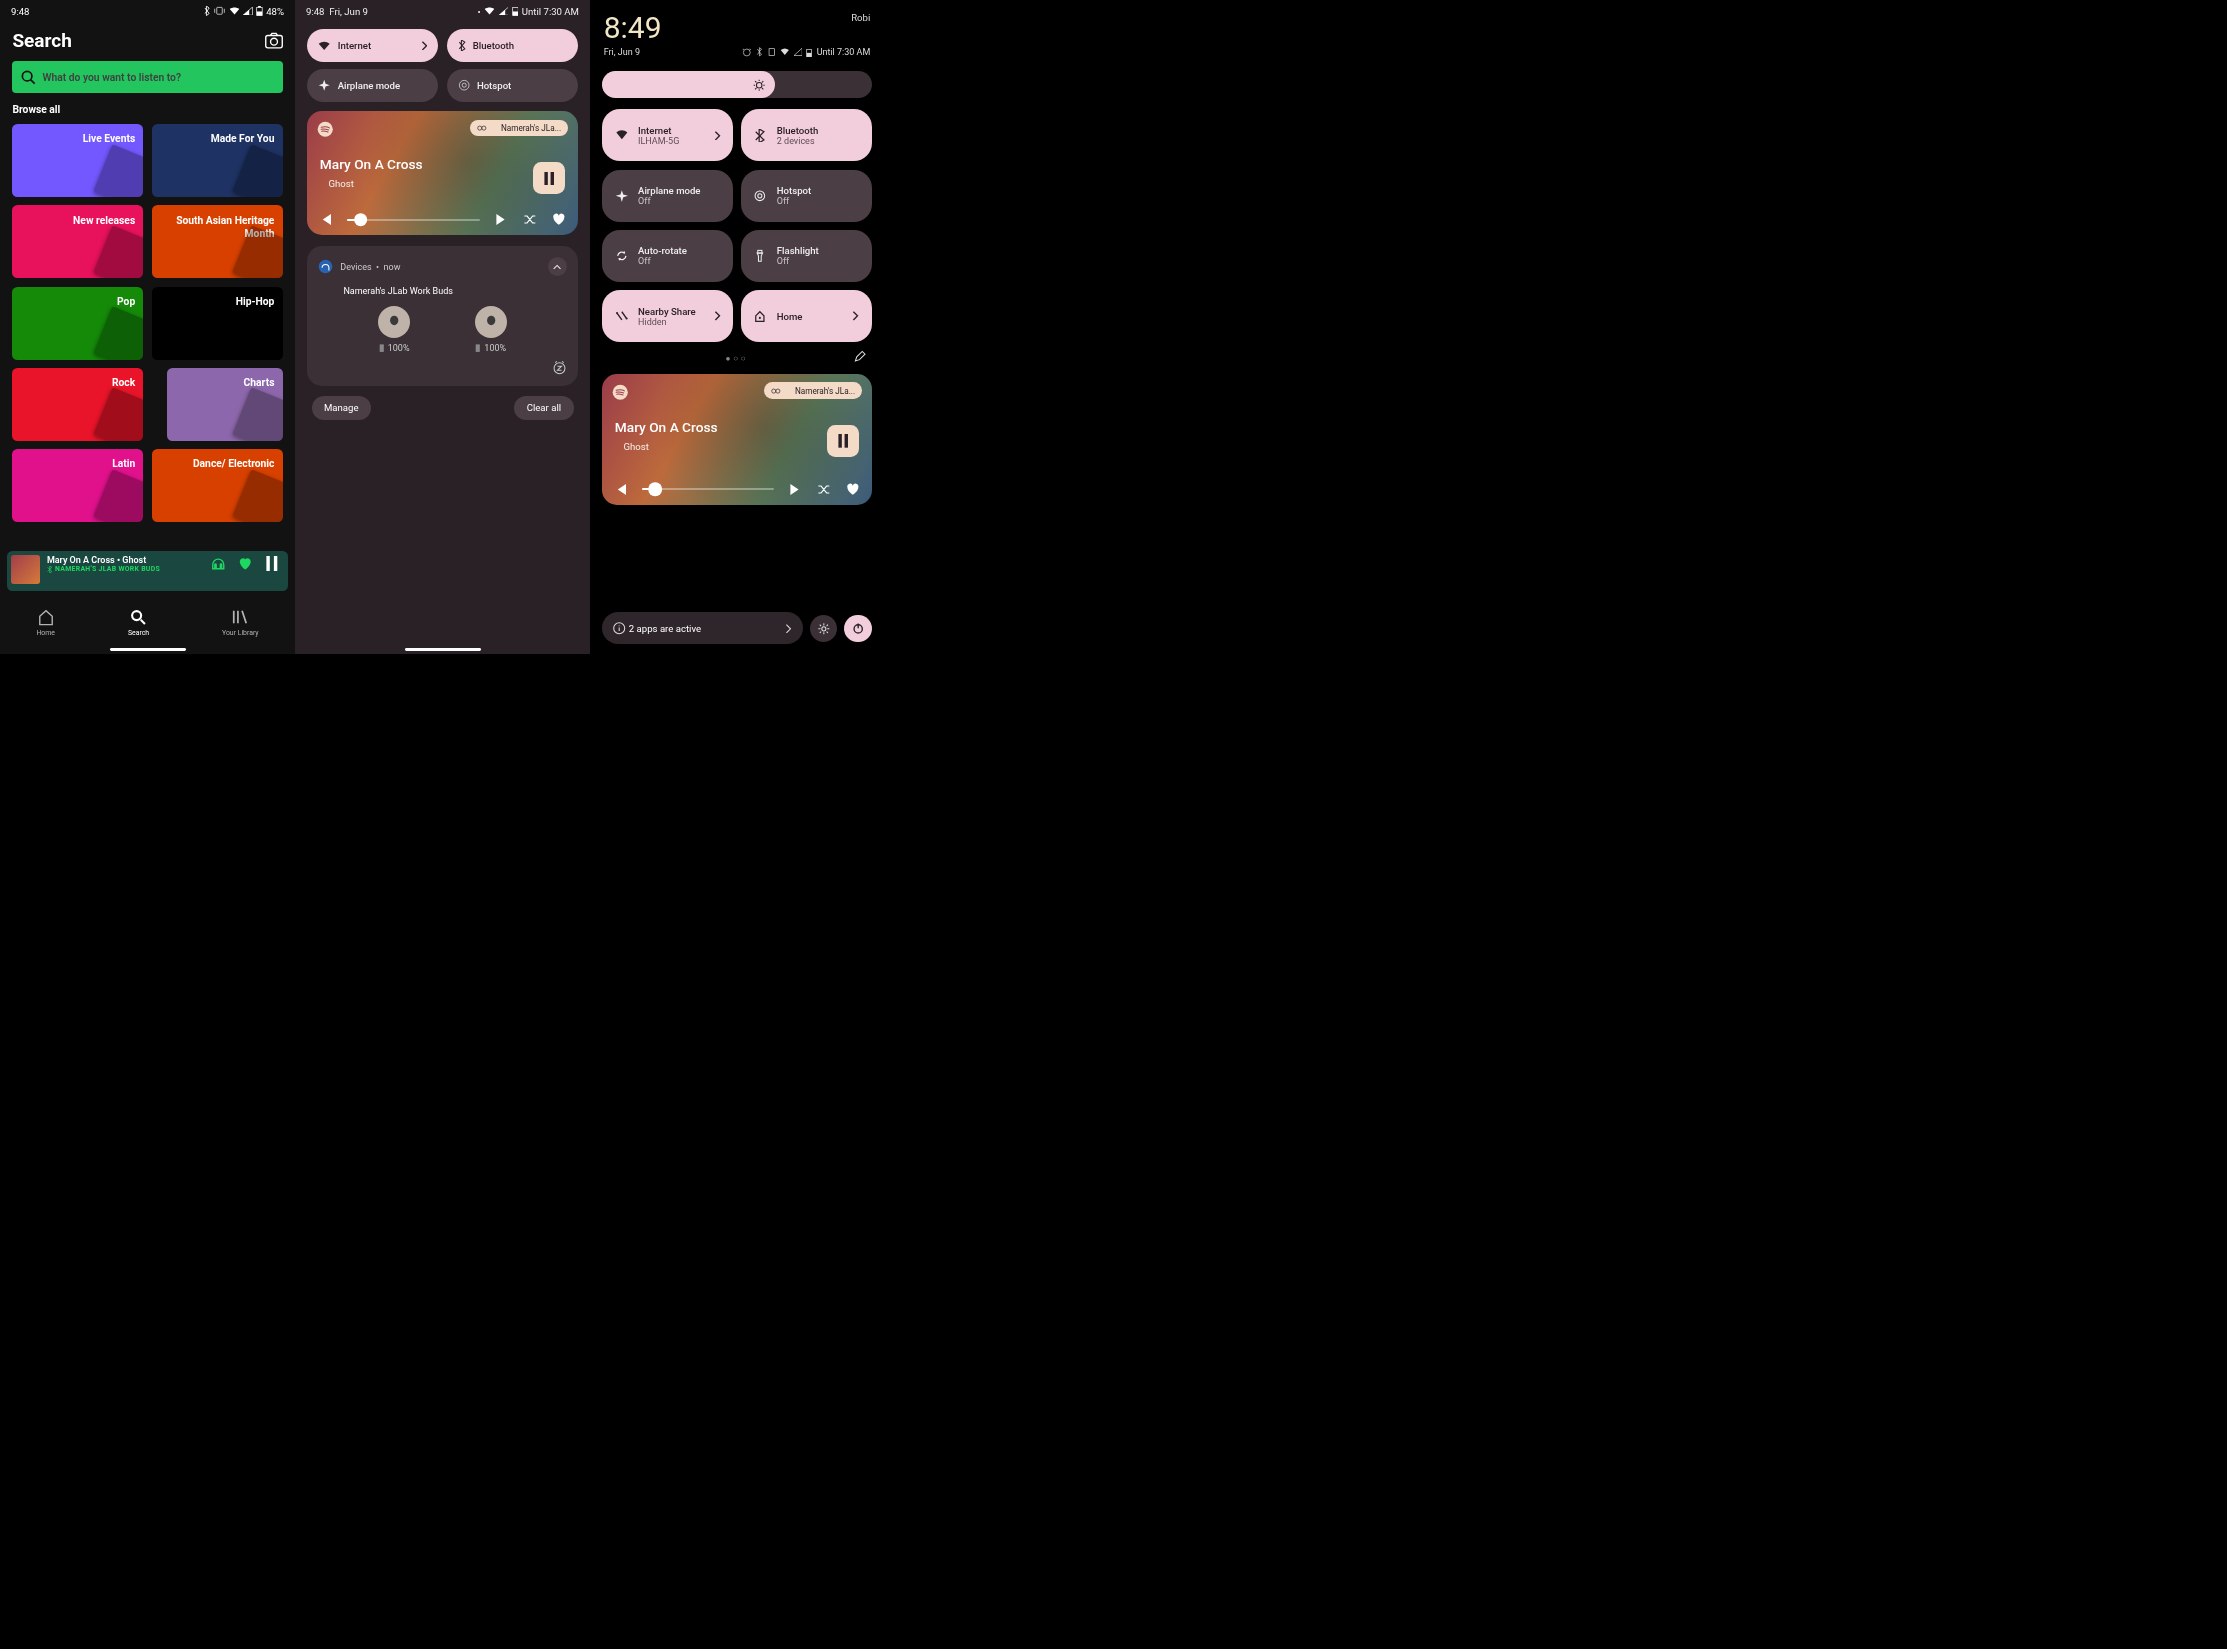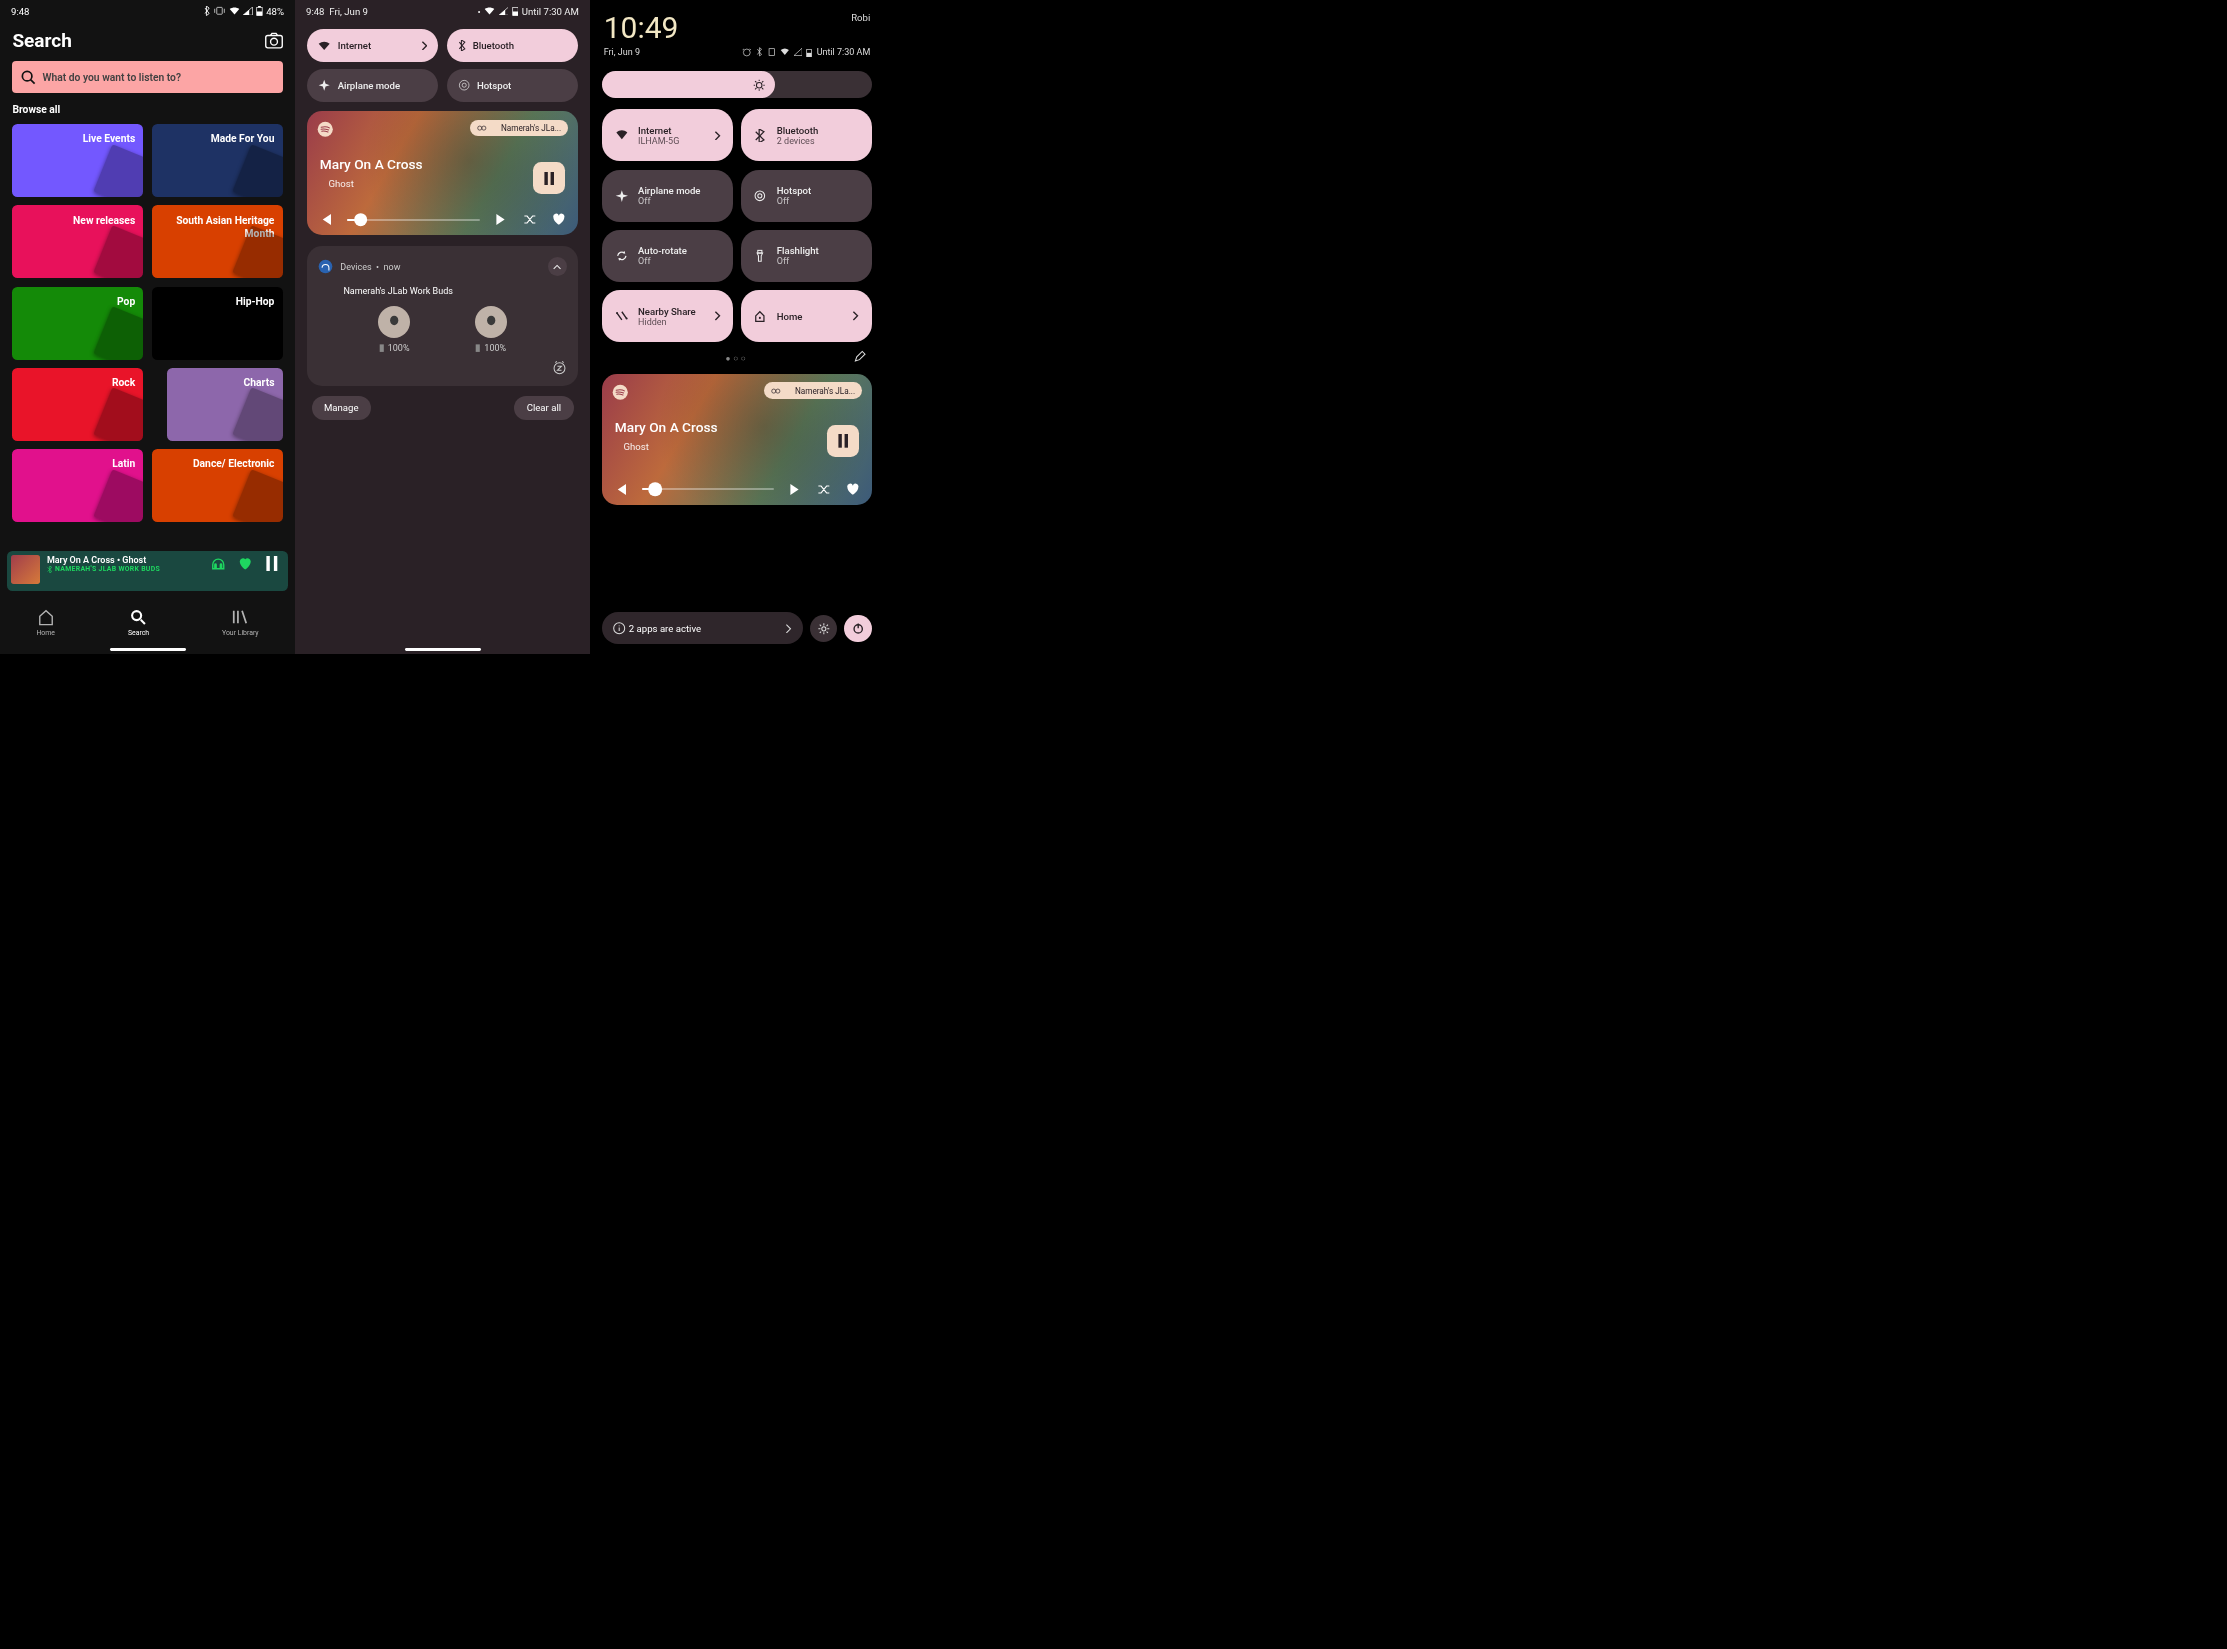--- a/index.html
+++ b/index.html
@@ -10,21 +10,21 @@
 .p3 { width: 294px; background: #000; }
 
 
 .status { display: flex; justify-content: space-between; align-items: center; padding: 5.5px 11px; height: 22px; font-size: 9.6px; }
 .status-r { display: flex; align-items: center; gap: 3.4px; }
 
 
 .sp-head { display: flex; justify-content: space-between; align-items: center; padding: 6.9px 12.4px 0; }
 .sp-title { font-size: 19px; font-weight: 700; }
 .camera { width: 18px; height: 16.5px; }
-.search-box { background: #fca5a5; border-radius: 4.1px; margin: 9.6px 12.4px; height: 32px; display: flex; align-items: center; padding: 0 8.2px; gap: 6.9px; }
+.search-box { background: #22c55e; border-radius: 4.1px; margin: 9.6px 12.4px; height: 32px; display: flex; align-items: center; padding: 0 8.2px; gap: 6.9px; }
 .search-box span { color: #414141; font-weight: 600; font-size: 10.3px; }
 .browse { padding: 0 12.4px; font-weight: 700; font-size: 10.3px; margin-bottom: 8.2px; }
 .grid { display: grid; grid-template-columns: 1fr 1fr; gap: 8.2px; padding: 0 12.4px; text-align: right; }
 .tile { height: 73px; border-radius: 5.5px; padding: 8.2px; font-weight: 700; font-size: 10.3px; color: #fff; position: relative; overflow: hidden; }
 .tile .art { position: absolute; right: -8.2px; bottom: -5.5px; width: 51px; height: 51px; background: rgba(0,0,0,.3); transform: rotate(22deg); border-radius: 2.7px; box-shadow: 0 1.4px 4.1px rgba(0,0,0,.4); }
 
 .miniplayer { position: absolute; left: 6.9px; right: 6.9px; bottom: 63px; height: 40px; background: #1a4840; border-radius: 5.5px; display: flex; align-items: flex-start; padding: 4.1px; gap: 6.9px; }
 .mini-art { width: 29px; height: 29px; border-radius: 2.7px; background: linear-gradient(135deg,#a13d4b,#d67a3a); }
 .mini-txt { flex: 1; }
 .mini-title { font-size: 9px; font-weight: 600; }
@@ -350,21 +350,21 @@
 
   <div class="shade-actions">
     <div class="shade-btn">Manage</div>
     <div class="shade-btn">Clear all</div>
   </div>
   <div class="home-ind"></div>
 </div>
 
 <div class="panel p3">
   <div class="p3-head">
-    <div class="p3-time">10:49</div>
+    <div class="p3-time">8:49</div>
     <div class="p3-user">Robi</div>
   </div>
   <div class="p3-date">
     <span>Fri, Jun 9</span>
     <div class="p3-icons">
       <svg width="9.6" height="9.6" viewBox="0 0 14 14">
           <circle cx="7" cy="8" r="5" fill="none" stroke="#ddd"></circle>
           <path d="M3 3l-2 1M11 3l2 1" stroke="#ddd"></path>
         </svg>
       <svg width="6.9" height="9.6" viewBox="0 0 10 14">

